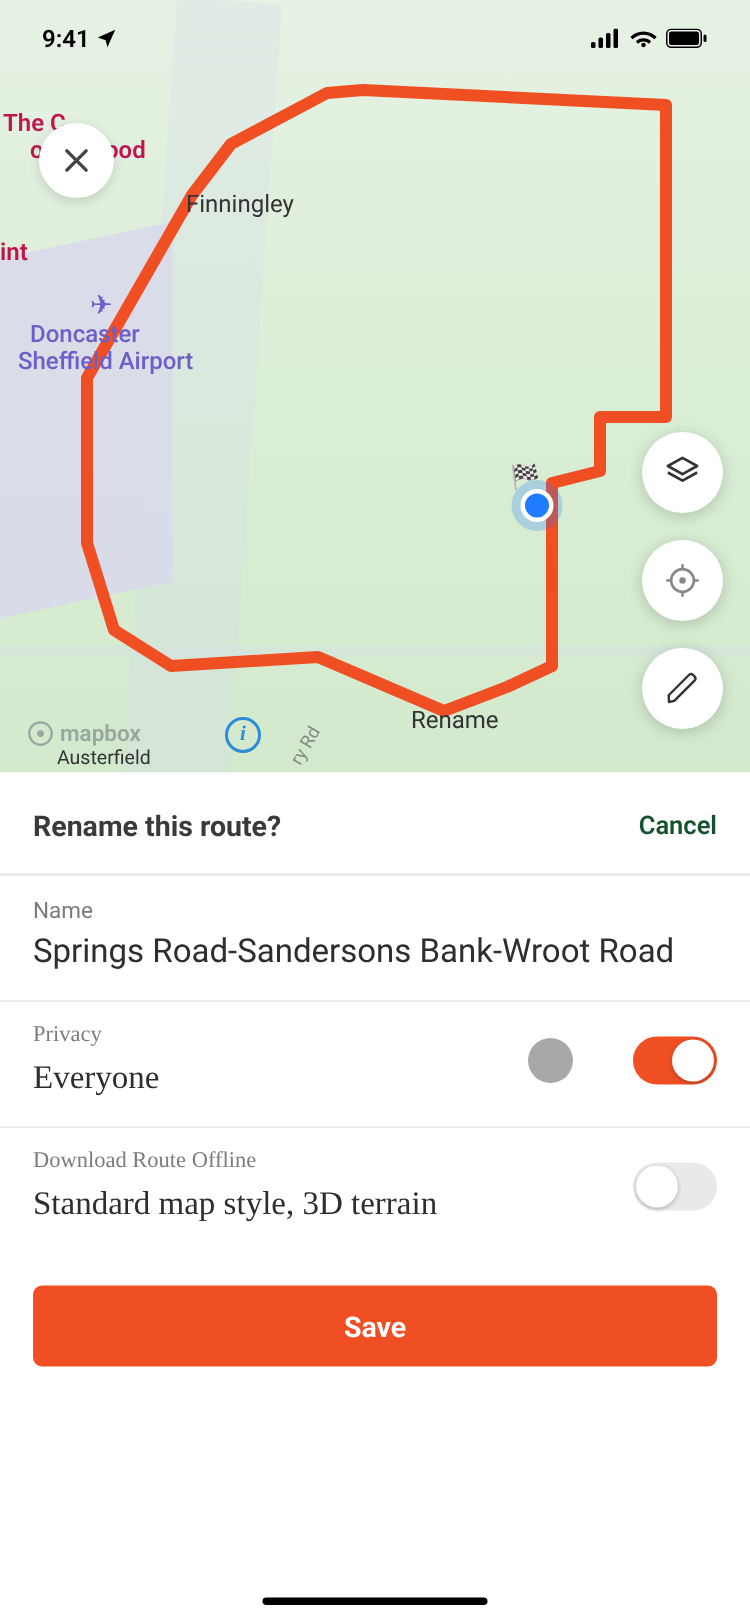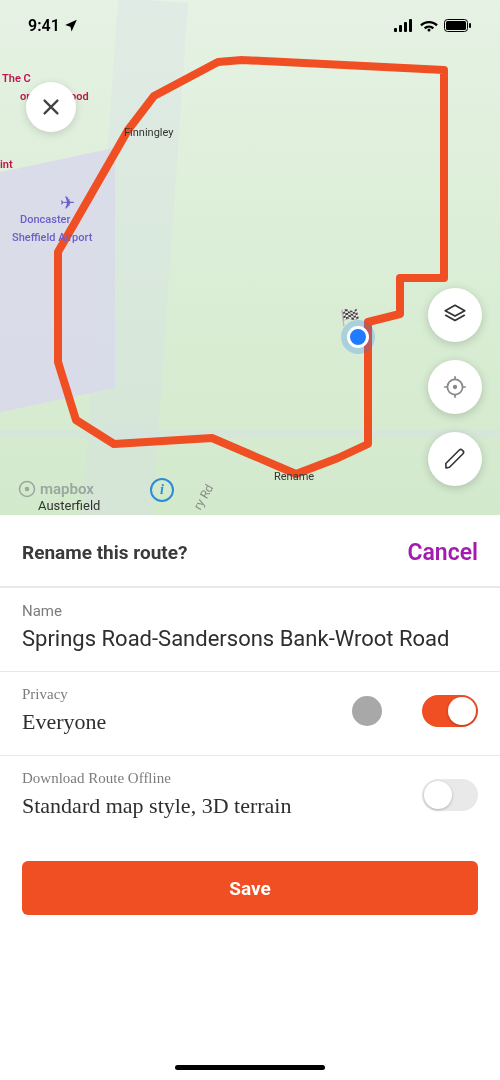--- a/index.html
+++ b/index.html
@@ -41,21 +41,21 @@
   .airport {
     position: absolute;
     left: 0; top: 160px;
     width: 115px; height: 240px;
     background: #d9d9ea;
     transform: skewY(-12deg);
     opacity: 0.9;
   }
   .map-label {
     position: absolute;
-    font-size: 11px;
+    font-size: 16px;
     color: #333;
     white-space: nowrap;
   }
   .map-label.purple { color: #6b5fc9; font-weight: 500; }
   .map-label.red { color: #c0154d; font-weight: 600; }
 
   
   .route-svg {
     position: absolute;
     top: 0; left: 0;
@@ -130,21 +130,21 @@
     padding: 0;
   }
   .sheet-header {
     display: flex;
     justify-content: space-between;
     align-items: center;
     padding: 24px 22px 20px 22px;
     border-bottom: 1px solid #e8e8e8;
   }
   .sheet-title { font-size: 19px; font-weight: 700; color: #3a3a3a; }
-  .cancel-link { font-size: 23px; font-weight: 600; color: #a21caf; }
+  .cancel-link { font-size: 17px; font-weight: 600; color: #14532d; }
 
   .stats-row {
     display: flex;
     align-items: center;
     padding: 24px 22px;
     gap: 0;
   }
   .stat {
     padding-right: 22px;
   }

